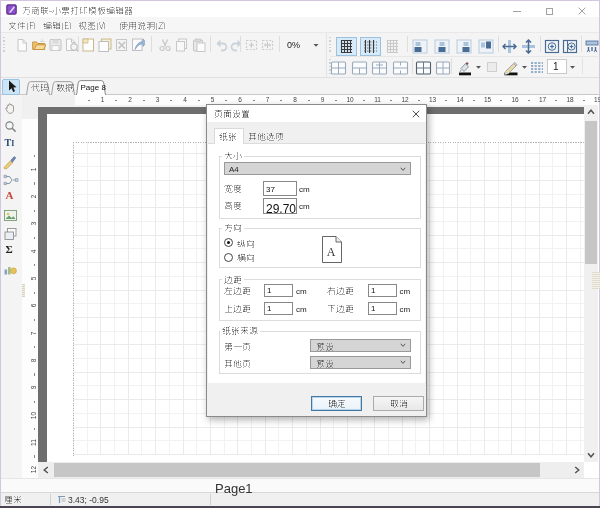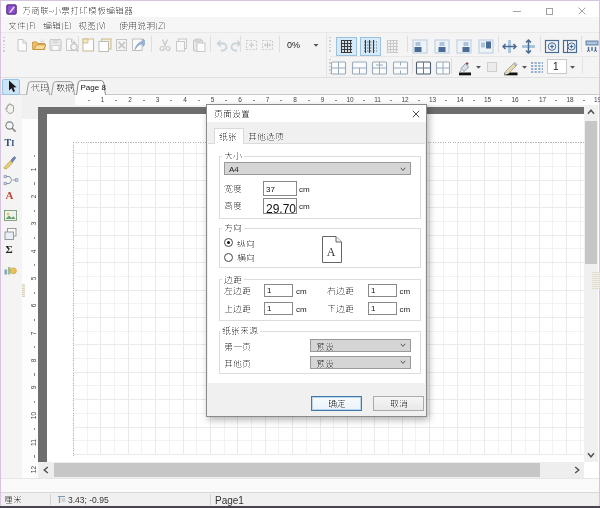--- a/index.html
+++ b/index.html
@@ -398,21 +398,21 @@
     <path d="M5 2h1v1h-1zM5 3h1v1h-1zM7 3h1v1h-1zM12 4h1v1h-1zM14 4h1v1h-1zM5 5h1v1h-1zM5 6h1v1h-1z" opacity="0.68"></path>
     <path d="M1 1h7v1h-7zM10 1h1v1h-1zM13 1h1v1h-1zM16 1h1v1h-1zM1 2h4v1h-4zM6 2h2v1h-2zM11 2h1v1h-1zM13 2h1v1h-1zM15 2h1v1h-1zM1 3h4v1h-4zM6 3h1v1h-1zM13 3h1v1h-1zM1 4h2v1h-2zM5 4h1v1h-1zM7 4h1v1h-1zM10 4h2v1h-2zM15 4h2v1h-2zM1 5h4v1h-4zM6 5h2v1h-2zM12 5h3v1h-3zM1 6h1v1h-1zM3 6h2v1h-2zM6 6h2v1h-2zM11 6h1v1h-1zM13 6h1v1h-1zM15 6h1v1h-1zM5 7h1v1h-1zM10 7h1v1h-1zM13 7h1v1h-1zM16 7h1v1h-1zM2 8h6v1h-6z" opacity="0.38"></path>
   </svg>
 <div class="abs" style="left:50px;top:493.5px;width:1px;height:11px;background:#d2d2d2"></div>
 <svg class="abs" style="left:57px;top:495px;width:9px;height:9px" viewBox="0 0 9 9">
 <path d="M1 1.5 h7 M2.5 1.5 v6.5" stroke="#7a9ab8" stroke-width="1.2" fill="none"></path>
     <path d="M4.5 4 h4 M4.5 6 h4" stroke="#b0b8c0" stroke-width="1"></path>
   </svg>
 <div class="t" style="left:68px;top:495px;font-size:8.5px;color:#333">3.43; -0.95</div>
 <div class="abs" style="left:210px;top:493.5px;width:1px;height:11px;background:#d2d2d2"></div>
-<div class="t" style="left:215px;top:495px;font-size:10px;color:#333">Page1</div>
+<div class="t" style="left:215px;top:481px;font-size:13px;color:#333">Page1</div>
 <div class="abs" style="left:0;top:506px;width:600px;height:2px;background:#4c4350"></div>
 <div class="abs" style="left:206px;top:104px;width:220.5px;height:312.5px;background:#f0f0f0;
 border:1px solid #8a8a8a;box-shadow:2px 3px 7px rgba(0,0,0,0.3);z-index:20"></div>
 <div class="abs" style="left:207px;top:105px;width:218.5px;height:17px;background:#fff;z-index:21"></div>
 <svg style="position:absolute;z-index:22;left:213.5px;top:108.5px;width:36px;height:9px;fill:#111" viewBox="0 0 36 9">
     <path d="M4 1h1v1h-1zM13 1h1v1h-1zM4 2h1v1h-1zM31 2h1v1h-1zM10 3h1v1h-1zM12 3h1v1h-1zM14 3h1v1h-1zM16 3h1v1h-1zM31 3h1v1h-1zM12 4h1v1h-1zM14 4h1v1h-1zM29 5h1v1h-1zM33 5h1v1h-1zM12 6h1v1h-1zM14 6h1v1h-1zM29 6h1v1h-1zM33 6h1v1h-1zM12 7h1v1h-1zM14 7h1v1h-1zM20 7h1v1h-1zM23 7h1v1h-1zM29 7h1v1h-1zM33 7h1v1h-1z" opacity="0.68"></path>
     <path d="M1 1h3v1h-3zM5 1h3v1h-3zM10 1h3v1h-3zM14 1h3v1h-3zM20 1h1v1h-1zM22 1h1v1h-1zM24 1h1v1h-1zM28 1h1v1h-1zM30 1h1v1h-1zM32 1h1v1h-1zM34 1h1v1h-1zM2 2h2v1h-2zM5 2h2v1h-2zM13 2h1v1h-1zM22 2h1v1h-1zM28 2h3v1h-3zM32 2h3v1h-3zM1 3h1v1h-1zM7 3h1v1h-1zM11 3h1v1h-1zM13 3h1v1h-1zM15 3h1v1h-1zM19 3h1v1h-1zM22 3h1v1h-1zM25 3h1v1h-1zM28 3h3v1h-3zM32 3h3v1h-3zM1 4h1v1h-1zM4 4h1v1h-1zM7 4h1v1h-1zM10 4h1v1h-1zM13 4h1v1h-1zM16 4h1v1h-1zM20 4h6v1h-6zM29 4h5v1h-5zM1 5h1v1h-1zM4 5h1v1h-1zM7 5h1v1h-1zM10 5h1v1h-1zM12 5h1v1h-1zM14 5h1v1h-1zM16 5h1v1h-1zM20 5h1v1h-1zM22 5h1v1h-1zM25 5h1v1h-1zM30 5h3v1h-3zM1 6h1v1h-1zM4 6h1v1h-1zM7 6h1v1h-1zM10 6h1v1h-1zM13 6h1v1h-1zM16 6h1v1h-1zM20 6h1v1h-1zM23 6h2v1h-2zM30 6h3v1h-3zM2 7h2v1h-2zM6 7h1v1h-1zM10 7h1v1h-1zM16 7h1v1h-1zM24 7h1v1h-1zM30 7h3v1h-3zM1 8h1v1h-1zM7 8h1v1h-1zM10 8h1v1h-1zM16 8h1v1h-1zM19 8h1v1h-1zM21 8h2v1h-2zM25 8h1v1h-1zM28 8h7v1h-7z" opacity="0.38"></path>
   </svg>
 <svg class="abs" style="left:411.5px;top:109.5px;width:8px;height:8px;z-index:22" viewBox="0 0 8 8">
 <path d="M0.8 0.8 L7.2 7.2 M7.2 0.8 L0.8 7.2" stroke="#4a4a4a" stroke-width="1"></path>

